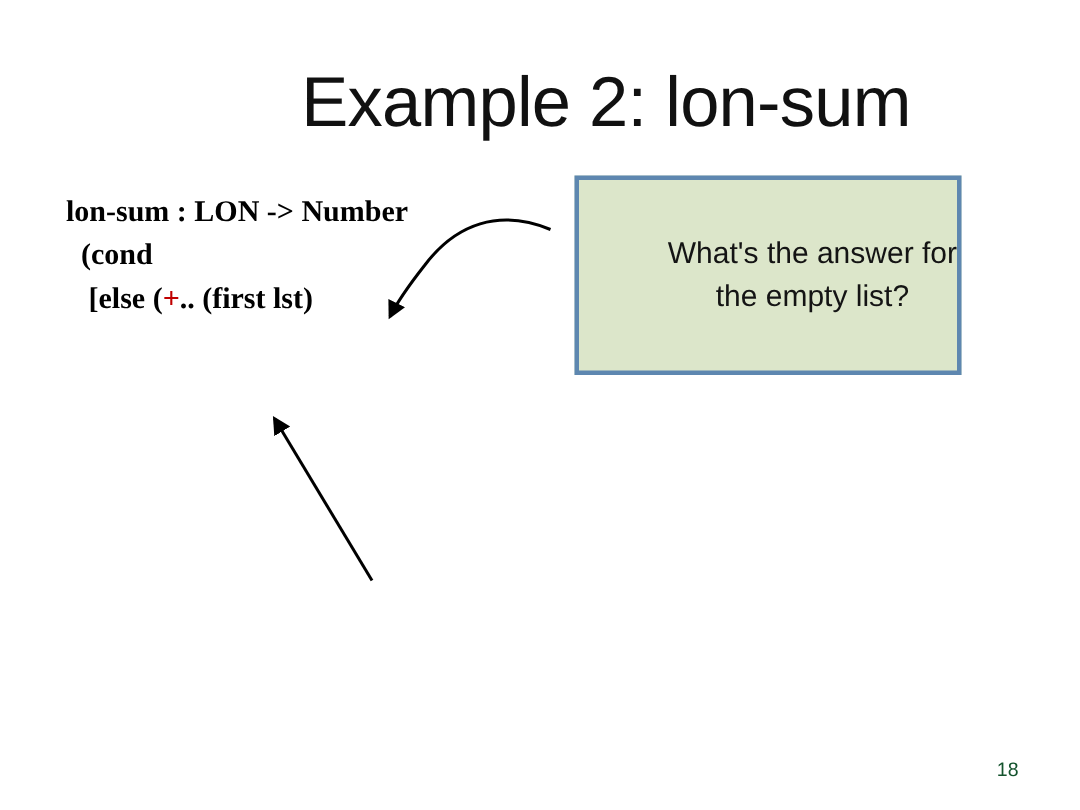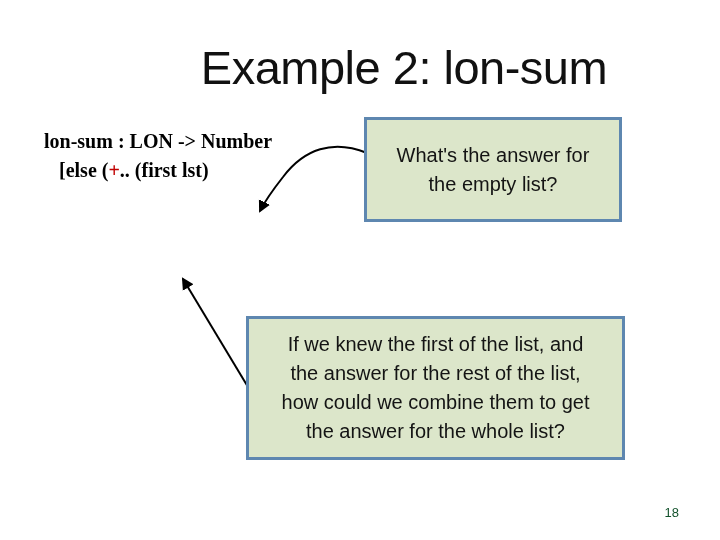--- a/index.html
+++ b/index.html
@@ -39,21 +39,21 @@
   }
   .callout {
     position:absolute;
     box-sizing:border-box;
     background:var(--box-fill,#dce6ca);
     border:3px solid var(--box-border,#5e87b0);
     display:flex;
     align-items:center;
     justify-content:center;
   }
-  .callout-1 { left:364px; top:117px; width:258px; height:105px; }
+  .callout-1 { left:383px; top:117px; width:258px; height:133px;justify-content:flex-end; }
   .callout-2 { left:246px; top:316px; width:379px; height:144px; }
   .callout-text {
     white-space:pre-line;
     text-align:center;
     font-size:20px;
     line-height:29px;
     color:#141414;
   }
   .page-number {
     position:absolute;
@@ -64,40 +64,35 @@
 </style>
 </head>
 <body>
 
 <div class="slide">
 
   <h1 class="title">Example 2: lon-sum</h1>
 
   <div class="code">
       <div class="code-line"><span>lon-sum : LON -&gt; Number</span></div>
+      <div class="code-line"><span>  (cond</span></div>
       <div class="code-line"><span>   [else (</span><span class="accent">+</span><span>.. (first lst)</span></div>
     </div>
 
   <svg class="connectors" viewBox="0 0 720 540" xmlns="http://www.w3.org/2000/svg">
     <defs>
       <marker id="ah" markerWidth="7" markerHeight="7" refX="5" refY="3.5" orient="auto">
         <path d="M0,0.4 L6,3.5 L0,6.6 z" fill="#000000"></path>
       </marker>
     </defs>
     <path d="M 367 153 C 333 139, 304 149, 283 177 C 272 191, 264 203, 260 211" fill="none" stroke="#000000" stroke-width="2" marker-end="url(#ah)"></path>
     <path d="M 248 387 L 183 279" fill="none" stroke="#000000" stroke-width="2" marker-end="url(#ah)"></path>
   </svg>
 
   <div class="callout callout-1">
     <div class="callout-text">What's the answer for
 the empty list?</div>
   </div>
 
-  <div class="callout callout-2">
-    <div class="callout-text">If we knew the first of the list, and
-the answer for the rest of the list,
-how could we combine them to get
-the answer for the whole list?</div>
-  </div>
 
   <div class="page-number">18</div>
 
 </div>
 
 </body></html>

